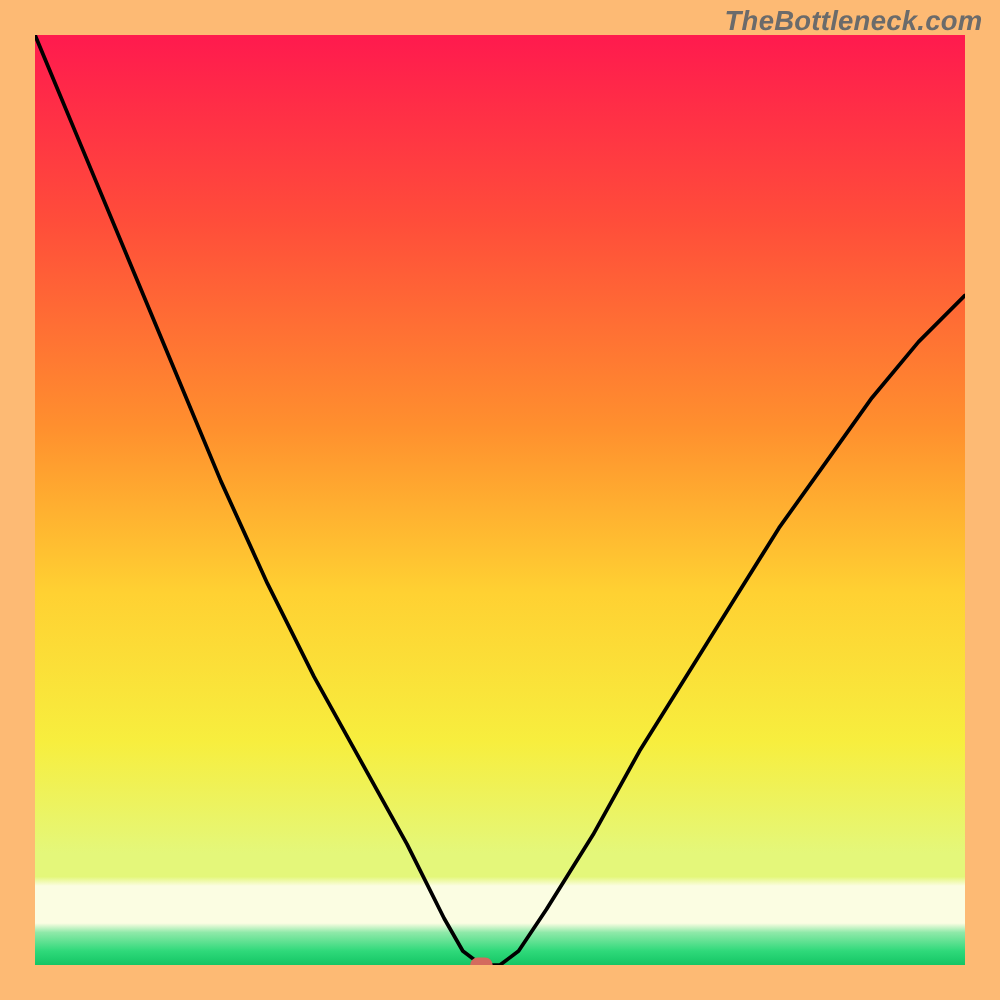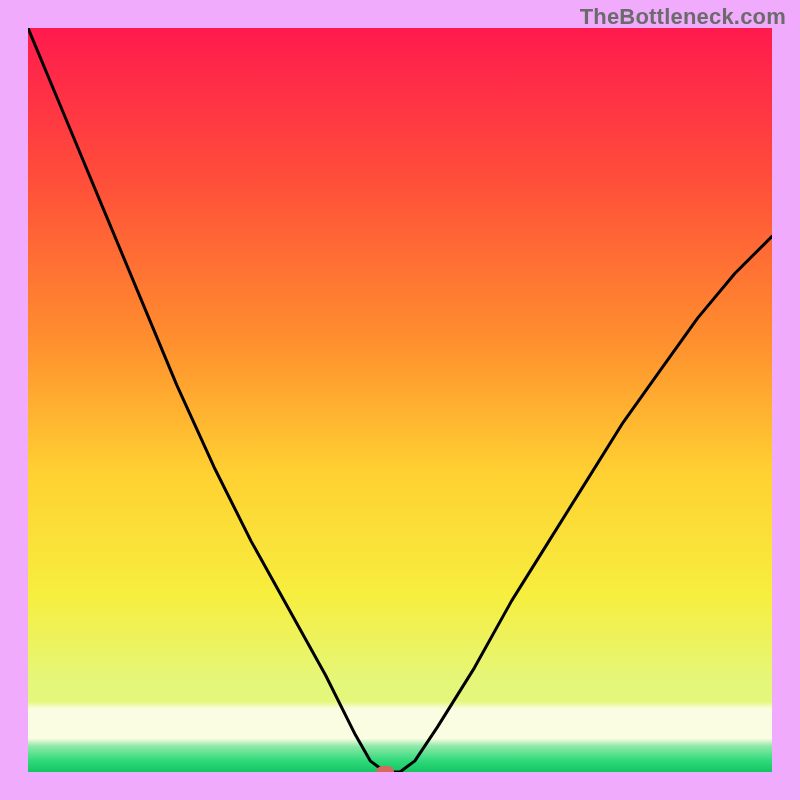--- a/index.html
+++ b/index.html
@@ -7,22 +7,23 @@
     padding: 0;
     background: #000;
     width: 800px;
     height: 800px;
     overflow: hidden;
     font-family: Arial, Helvetica, sans-serif;
   }
   .outer {
     width: 800px;
     height: 800px;
-    background: #f0abfc;
+    background: #fdba74;
     position: relative;
+    font-style: italic;
   }
   .watermark {
     position: absolute;
     top: 4px;
     right: 14px;
     color: #6b6b6b;
     font-size: 22px;
     font-weight: 600;
     letter-spacing: 0.2px;
     z-index: 10;

